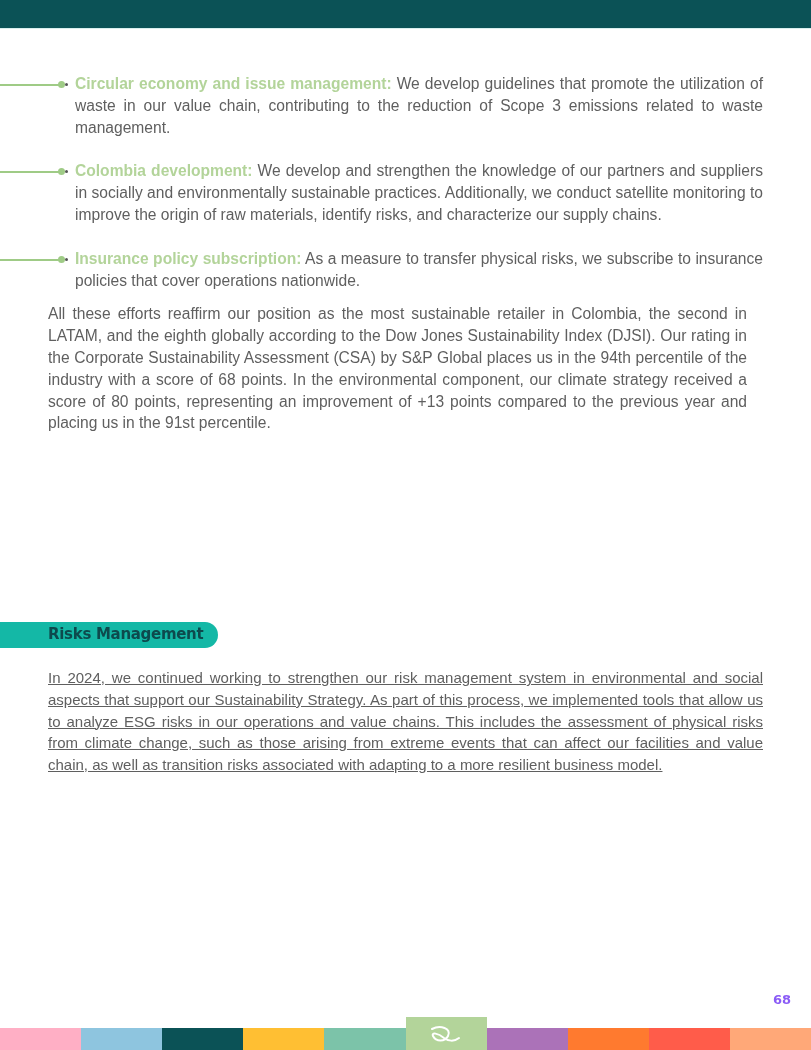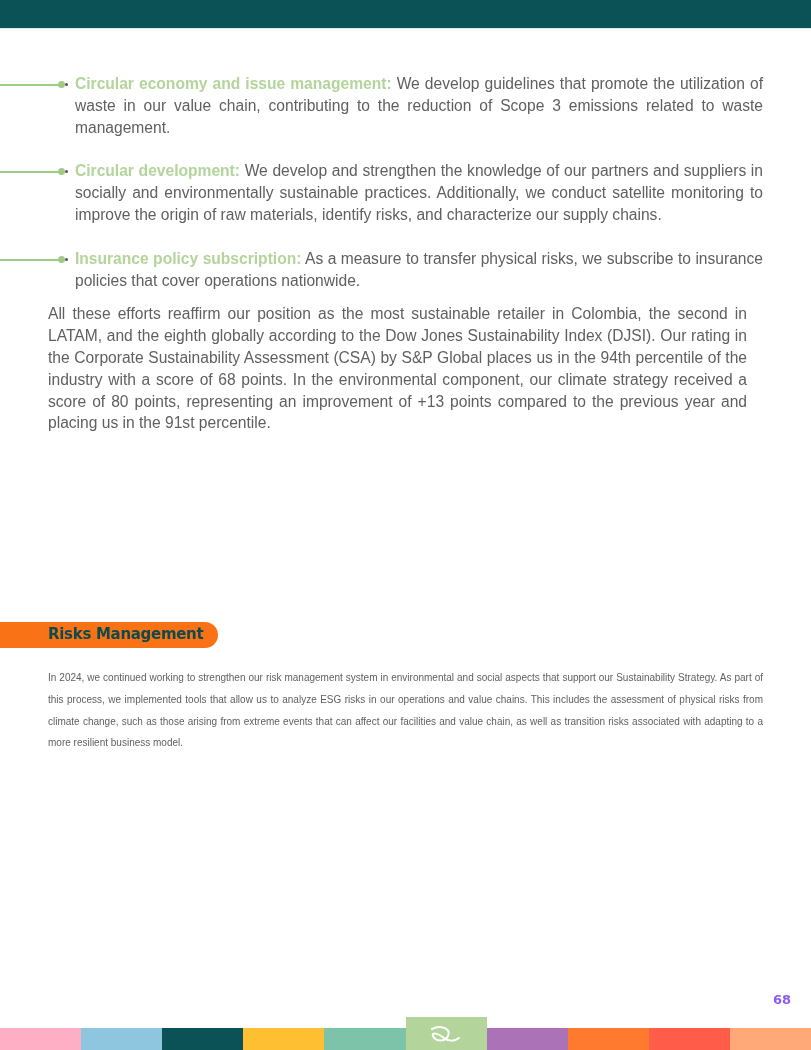--- a/index.html
+++ b/index.html
@@ -32,30 +32,30 @@
   }
   .bullet .dot::after {
     content: ""; position: absolute; left: 7px; top: 2px; width: 3px; height: 3px;
     border-radius: 50%; background: #555;
   }
   .bullet .label { color: #b3d49a; font-weight: bold; }
   p.para { margin: 0 16px 22px 0; text-align: justify; }
   p.para.condensed { letter-spacing: -0.4px; word-spacing: 1px; }
   .section-pill {
     position: absolute; left: 0; top: 622px; width: 218px; height: 26px;
-    background: #f97316; border-radius: 0 13px 13px 0;
+    background: #14b8a6; border-radius: 0 13px 13px 0;
   }
   .section-pill span {
     position: absolute; left: 48px; top: 3px;
     font-family: "DejaVu Sans", sans-serif; font-weight: bold;
     font-size: 15px; color: #0d4a4d; letter-spacing: -0.3px;
   }
   .risk-para {
     position: absolute; left: 48px; top: 667px; width: 715px;
-    font-size: 10px; line-height: 21.8px; text-align: justify; margin: 0;
+    font-size: 15px; line-height: 21.8px; text-align: justify; margin: 0; text-decoration: underline;
   }
   .page-number {
     position: absolute; right: 20px; top: 992px;
     font-family: "DejaVu Sans", sans-serif; font-weight: bold;
     font-size: 13px; color: #8b5cf6;
   }
   .footer-bands { position: absolute; left: 0; bottom: 0; width: 811px; height: 22px; }
   .footer-bands .band { position: absolute; bottom: 0; height: 22px; }
   .footer-bands .band.logo { height: 33px; }
   .leaf-icon { position: absolute; left: 50%; top: 7px; transform: translateX(-50%); }
@@ -67,21 +67,21 @@
 
 <div class="content">
   <div class="bullet">
     <span class="connector"></span>
     <span class="dot"></span>
     <span class="label">Circular economy and issue management:</span><span> We develop guidelines that promote the utilization of waste in our value chain, contributing to the reduction of Scope 3 emissions related to waste management.</span>
   </div>
   <div class="bullet">
     <span class="connector"></span>
     <span class="dot"></span>
-    <span class="label">Circular development:</span><span> We develop and strengthen the knowledge of our partners and suppliers in socially and environmentally sustainable practices. Additionally, we conduct satellite monitoring to improve the origin of raw materials, identify risks, and characterize our supply chains.</span>
+    <span class="label">Colombia development:</span><span> We develop and strengthen the knowledge of our partners and suppliers in socially and environmentally sustainable practices. Additionally, we conduct satellite monitoring to improve the origin of raw materials, identify risks, and characterize our supply chains.</span>
   </div>
   <div class="bullet" style="margin-bottom:12px">
     <span class="connector"></span>
     <span class="dot"></span>
     <span class="label">Insurance policy subscription:</span><span> As a measure to transfer physical risks, we subscribe to insurance policies that cover operations nationwide.</span>
   </div>
 
   <p class="para">All these efforts reaffirm our position as the most sustainable retailer in Colombia, the second in LATAM, and the eighth globally according to the Dow Jones Sustainability Index (DJSI). Our rating in the Corporate Sustainability Assessment (CSA) by S&amp;P Global places us in the 94th percentile of the industry with a score of 68 points. In the environmental component, our climate strategy received a score of 80 points, representing an improvement of +13 points compared to the previous year and placing us in the 91st percentile.</p>
 </div>
 

